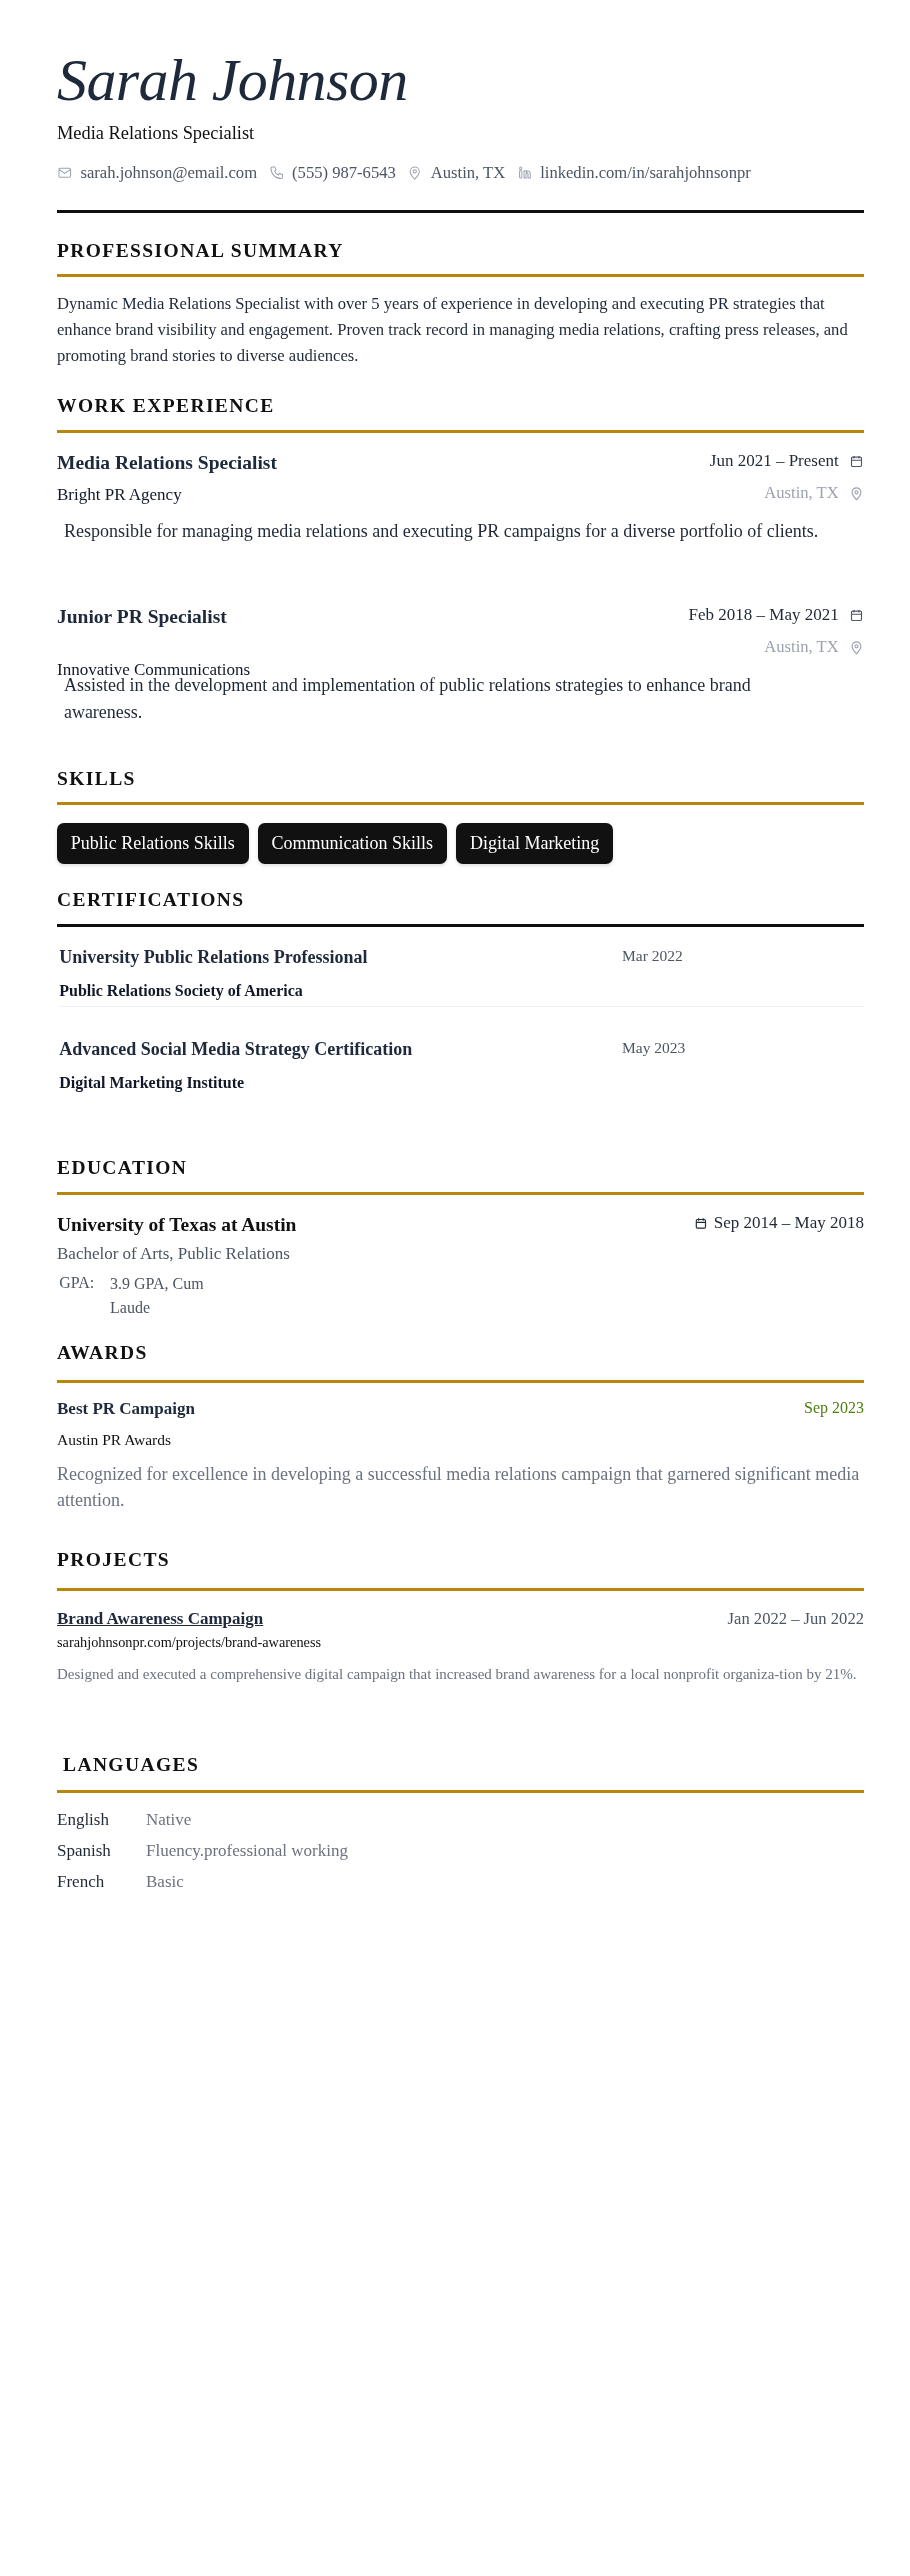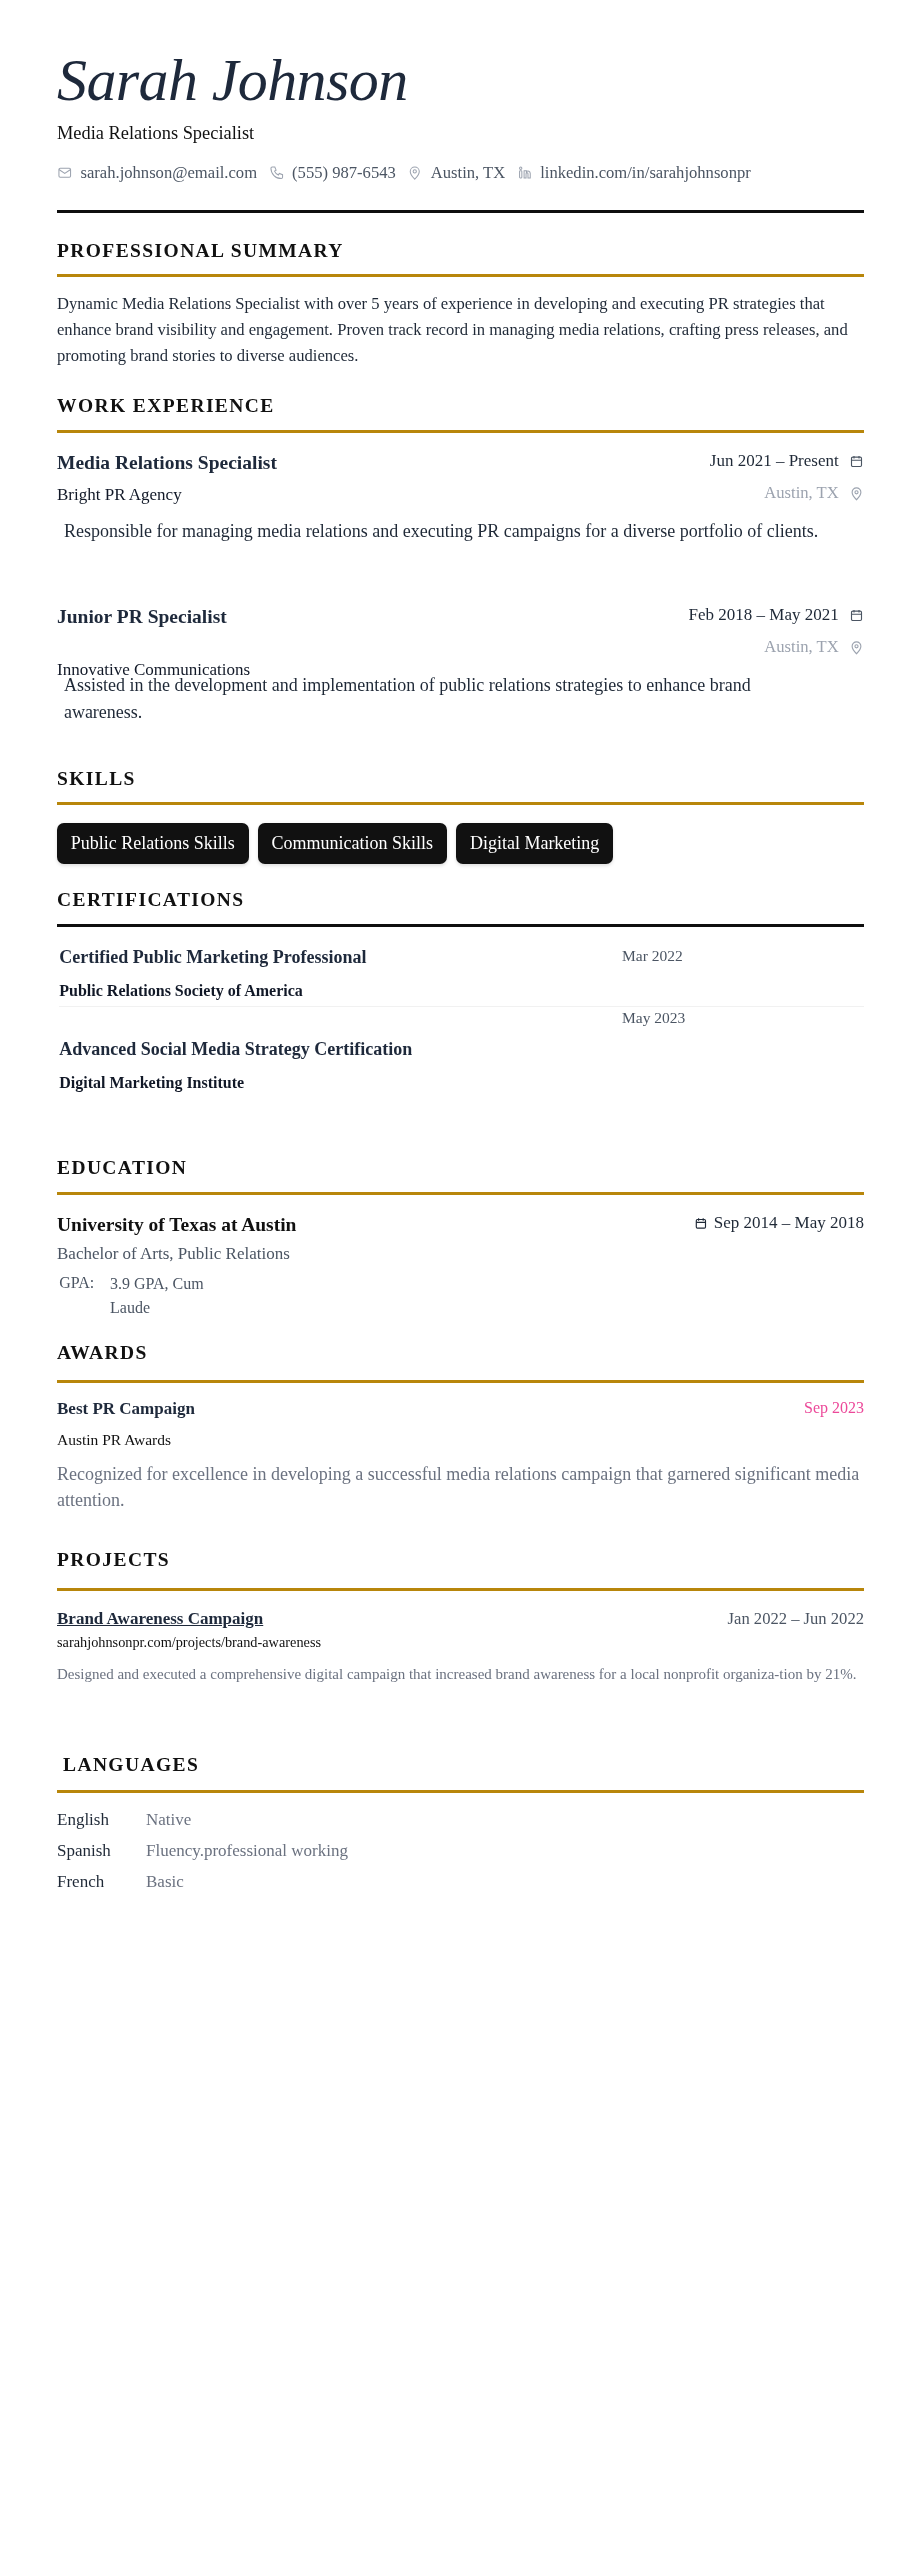--- a/index.html
+++ b/index.html
@@ -31,21 +31,21 @@
   .cert-date { left: 565px; font-size: 15.5px; color: #4b5563; white-space: nowrap; }
   .cert-divider { left: 2.3px; width: 805px; height: 1.1px; background: #f1f1f1; }
   .edu-school { left: 0; font-size: 19.5px; font-weight: bold; color: #111111; white-space: nowrap; }
   .edu-degree { left: 0; font-size: 17px; color: #4b5563; white-space: nowrap; }
   .gpa-label { left: 2.3px; font-size: 16px; color: #4b5563; }
   .gpa-value { left: 53px; font-size: 16px; line-height: 24px; color: #4b5563; width: 115px; }
   .edu-date { right: 0; display: flex; align-items: center; font-size: 17px; color: #1f2937; white-space: nowrap; }
   .edu-date svg { width: 13.8px; height: 15px; margin-right: 5.7px; stroke: #1f2937; fill: none; stroke-width: 2; }
   .award-title { left: 0; font-size: 17px; font-weight: bold; color: #1e293b; white-space: nowrap; }
   .award-org { left: 0; font-size: 15.5px; color: #111111; white-space: nowrap; }
-  .award-date { right: 0; font-size: 16px; color: #ec4899; white-space: nowrap; }
+  .award-date { right: 0; font-size: 16px; color: #4d7c0f; white-space: nowrap; }
   .award-desc { left: 0; width: 807px; font-size: 18px; line-height: 26px; color: #6b7280; }
   .proj-title { left: 0; font-size: 17px; font-weight: bold; color: #1e293b; white-space: nowrap; }
   .proj-url { left: 0; font-size: 14.3px; color: #111111; white-space: nowrap; }
   .proj-date { right: 0; font-size: 16.6px; color: #4b5563; white-space: nowrap; }
   .proj-desc { left: 0; width: 807px; font-size: 15px; line-height: 24px; color: #6b7280; }
   .lang-row { left: 0; display: flex; font-size: 17px; white-space: nowrap; }
   .lang-name { width: 89px; color: #1f2937; }
   .lang-level { color: #6b7280; }
 </style>
 </head>
@@ -136,27 +136,27 @@
   <div class="abs rule-gold" style="top:779px; top:802px;"></div>
   <div class="abs pills">
     <div class="pill">Public Relations Skills</div>
     <div class="pill">Communication Skills</div>
     <div class="pill">Digital Marketing</div>
   </div>
 
   <div class="abs section-h" style="top:889px;">CERTIFICATIONS</div>
   <div class="abs rule-black" style="top:924px;"></div>
 
-  <div class="abs cert-title" style="top:947px;">Certified Public Marketing Professional</div>
+  <div class="abs cert-title" style="top:947px;">University Public Relations Professional</div>
   <div class="abs cert-date" style="top:947px;">Mar 2022</div>
   <div class="abs cert-org" style="top:982px;">Public Relations Society of America</div>
   <div class="abs cert-divider" style="top:1006px;"></div>
 
   <div class="abs cert-title" style="top:1039px;">Advanced Social Media Strategy Certification</div>
-  <div class="abs cert-date" style="top:1009px;">May 2023</div>
+  <div class="abs cert-date" style="top:1039px;">May 2023</div>
   <div class="abs cert-org" style="top:1074px;">Digital Marketing Institute</div>
 
   <div class="abs section-h" style="top:1157px;">EDUCATION</div>
   <div class="abs rule-gold" style="top:1192px;"></div>
   <div class="abs edu-school" style="top:1214px;">University of Texas at Austin</div>
   <div class="abs edu-date" style="top:1213px;">
     <svg viewBox="0 0 24 24">
         <rect x="4" y="5" width="16" height="15" rx="2"></rect>
         <path d="M4 10h16M8 3v4M16 3v4"></path>
       </svg>

